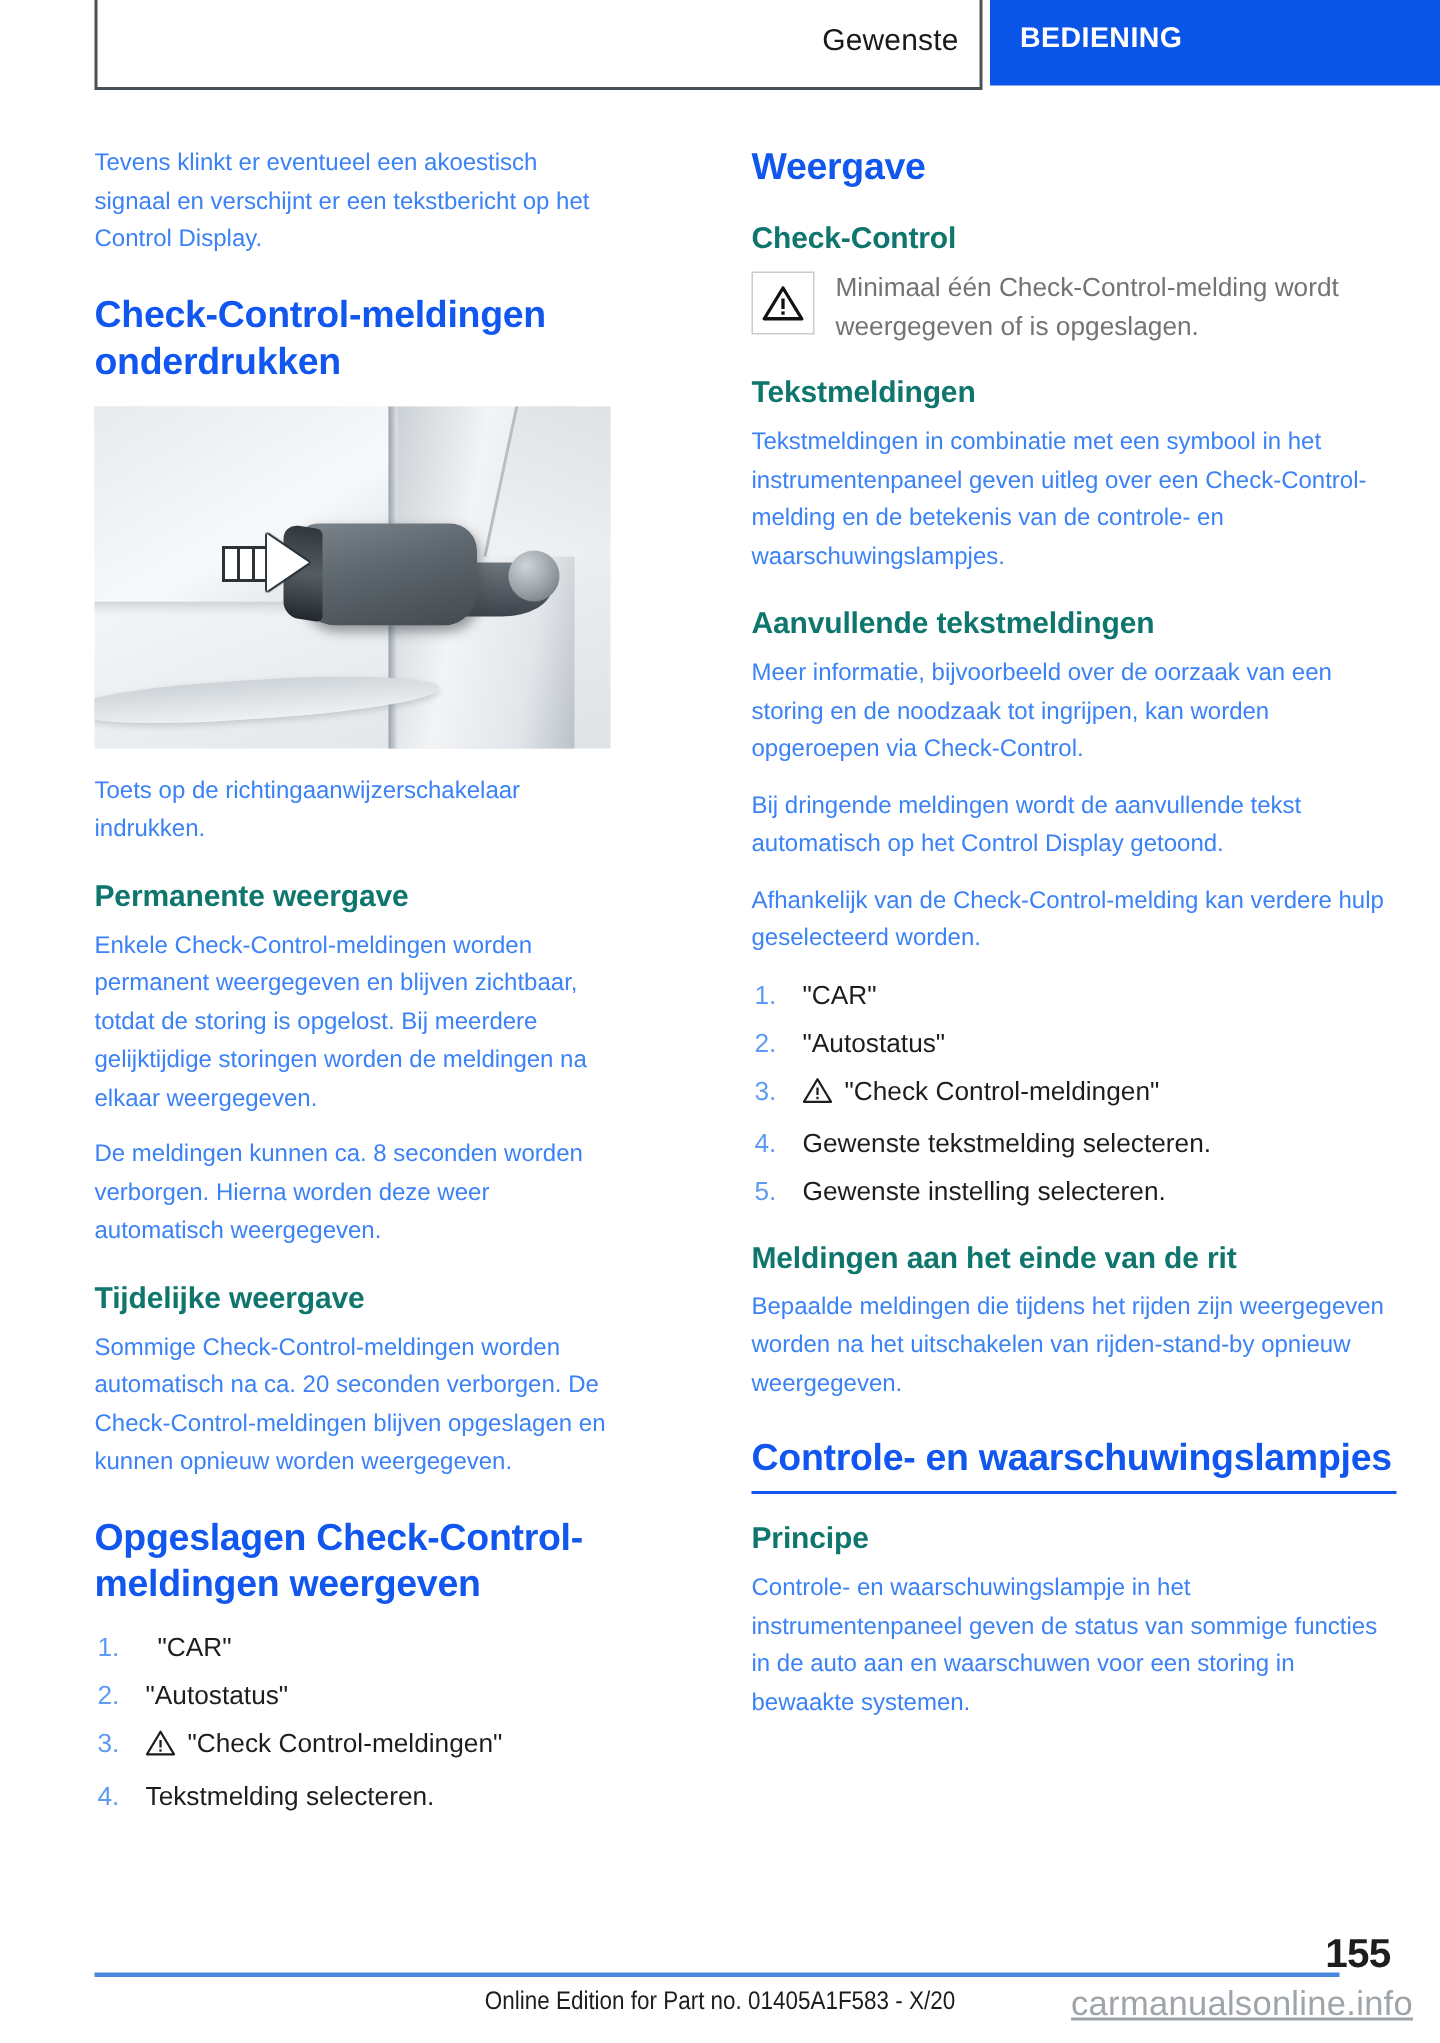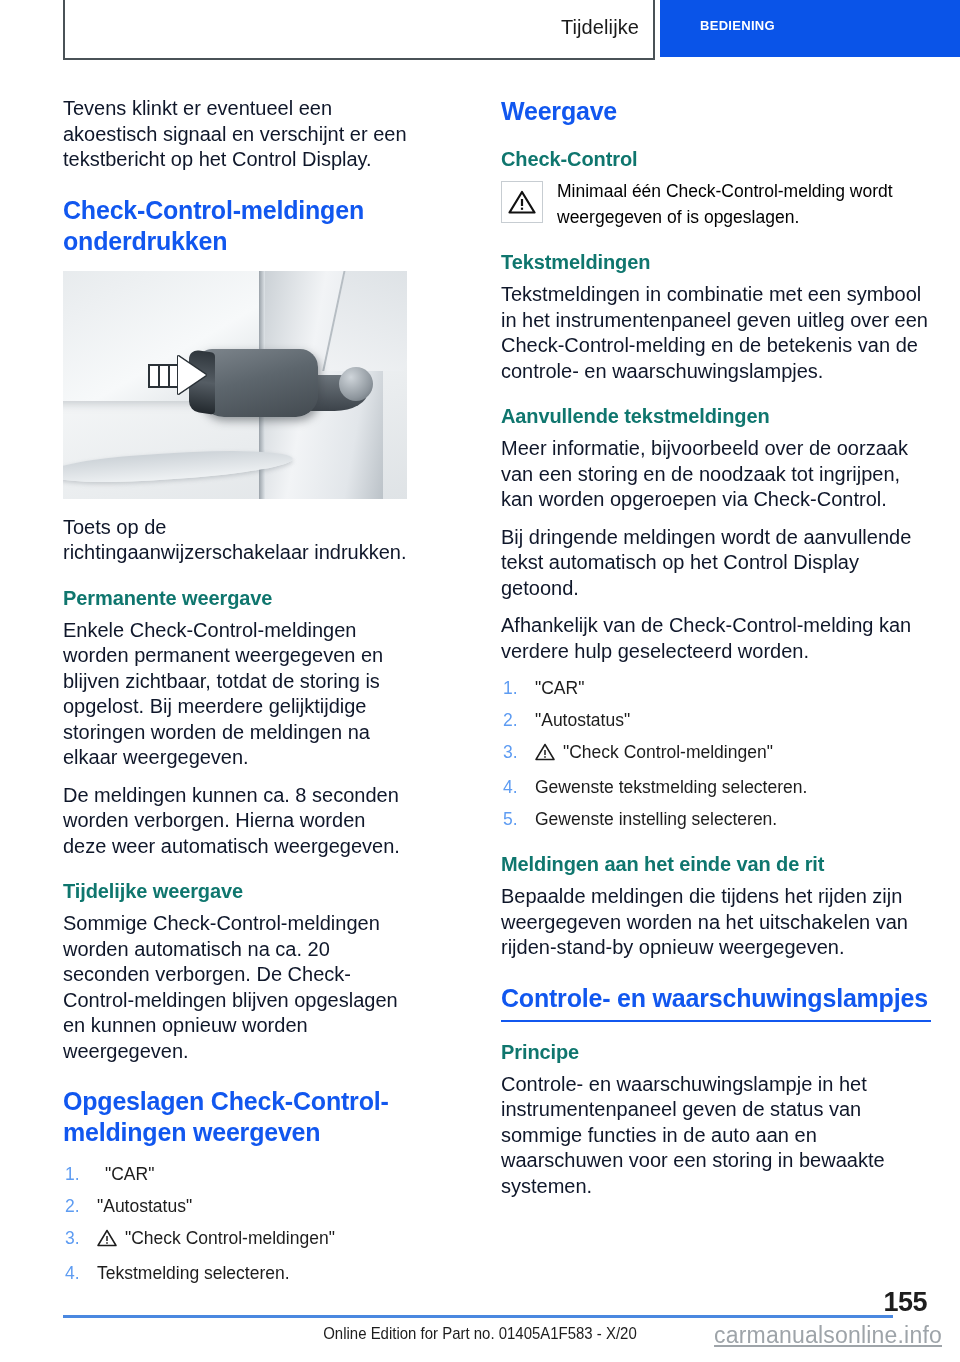--- a/index.html
+++ b/index.html
@@ -48,25 +48,25 @@
     left: 660px;
     top: -6px;
     width: 300px;
     height: 63px;
     background: #0a54e8;
     display: flex;
     align-items: center;
     justify-content: flex-start;
   }
   .header-chapter-label {
-    font-size: 13px;
+    font-size: 19px;
     font-weight: bold;
     color: #ffffff;
     letter-spacing: 0.3px;
-    padding-left: 40px;
+    padding-left: 20px;
   }
 
   
   .columns {
     position: absolute;
     top: 96px;
     left: 0;
     width: 960px;
     display: flex;
     gap: 0px;
@@ -81,23 +81,23 @@
   }
   .col-right {
     width: 510px;
     padding-left: 51px;
     padding-right: 29px;
   }
 
   
   p.body-text {
     margin: 0 0 12px 0;
-    font-size: 20px;
+    font-size: 16px;
     line-height: 25.5px;
-    color: #0f172a;
+    color: #3b82f6;
   }
   p.body-text:last-child { margin-bottom: 15px; }
 
   h1.title-blue {
     margin: 22px 0 14px 0;
     font-size: 25px;
     line-height: 31px;
     font-weight: bold;
     color: #1157ef;
     letter-spacing: -0.2px;
@@ -238,21 +238,21 @@
     box-sizing: border-box;
     display: flex;
     align-items: center;
     justify-content: center;
     background: #ffffff;
     margin-top: 2px;
   }
   .note-text {
     font-size: 17.5px;
     line-height: 25.5px;
-    color: #000000;
+    color: #737373;
     padding-top: 0px;
   }
 
   
   ol.steps {
     margin: 4px 0 4px 0;
     padding: 0;
     list-style: none;
     counter-reset: stepcount;
   }
@@ -323,21 +323,21 @@
     color: #9ea4a9;
     letter-spacing: 0.2px;
     text-decoration: underline;
   }
 </style>
 </head>
 <body>
 
 <div class="header">
   <div class="header-white-box">
-    <span class="header-section-label">Tijdelijke</span>
+    <span class="header-section-label">Gewenste</span>
   </div>
   <div class="header-blue-tab">
     <span class="header-chapter-label">BEDIENING</span>
   </div>
 </div>
 
 <div class="columns">
 
   <div class="col col-left">
 

